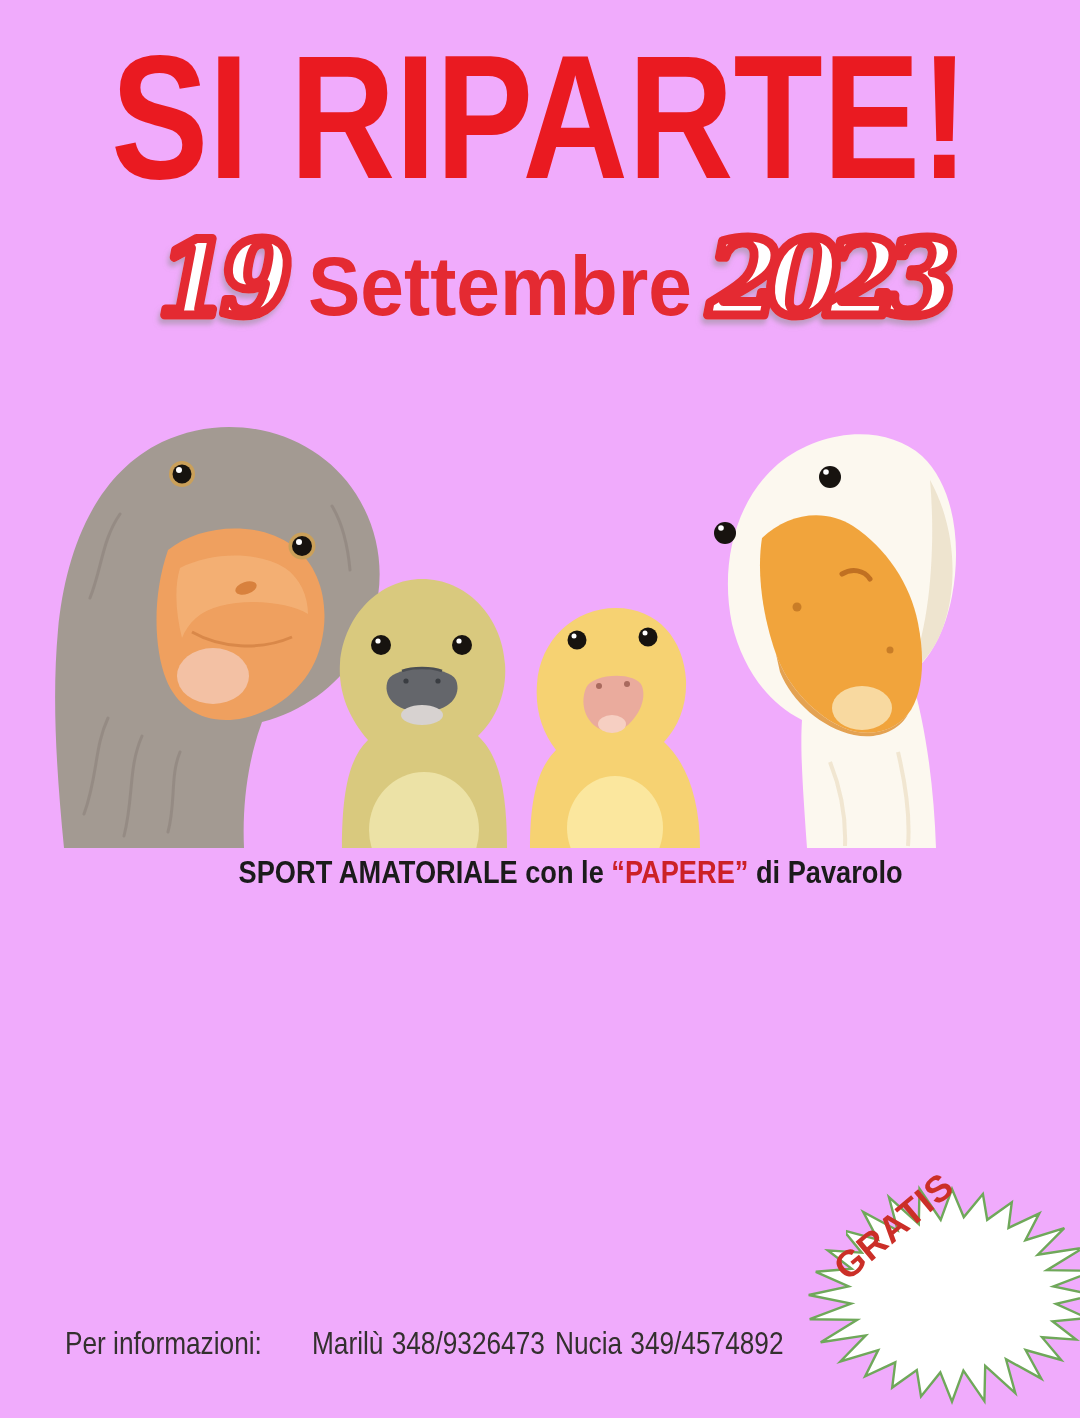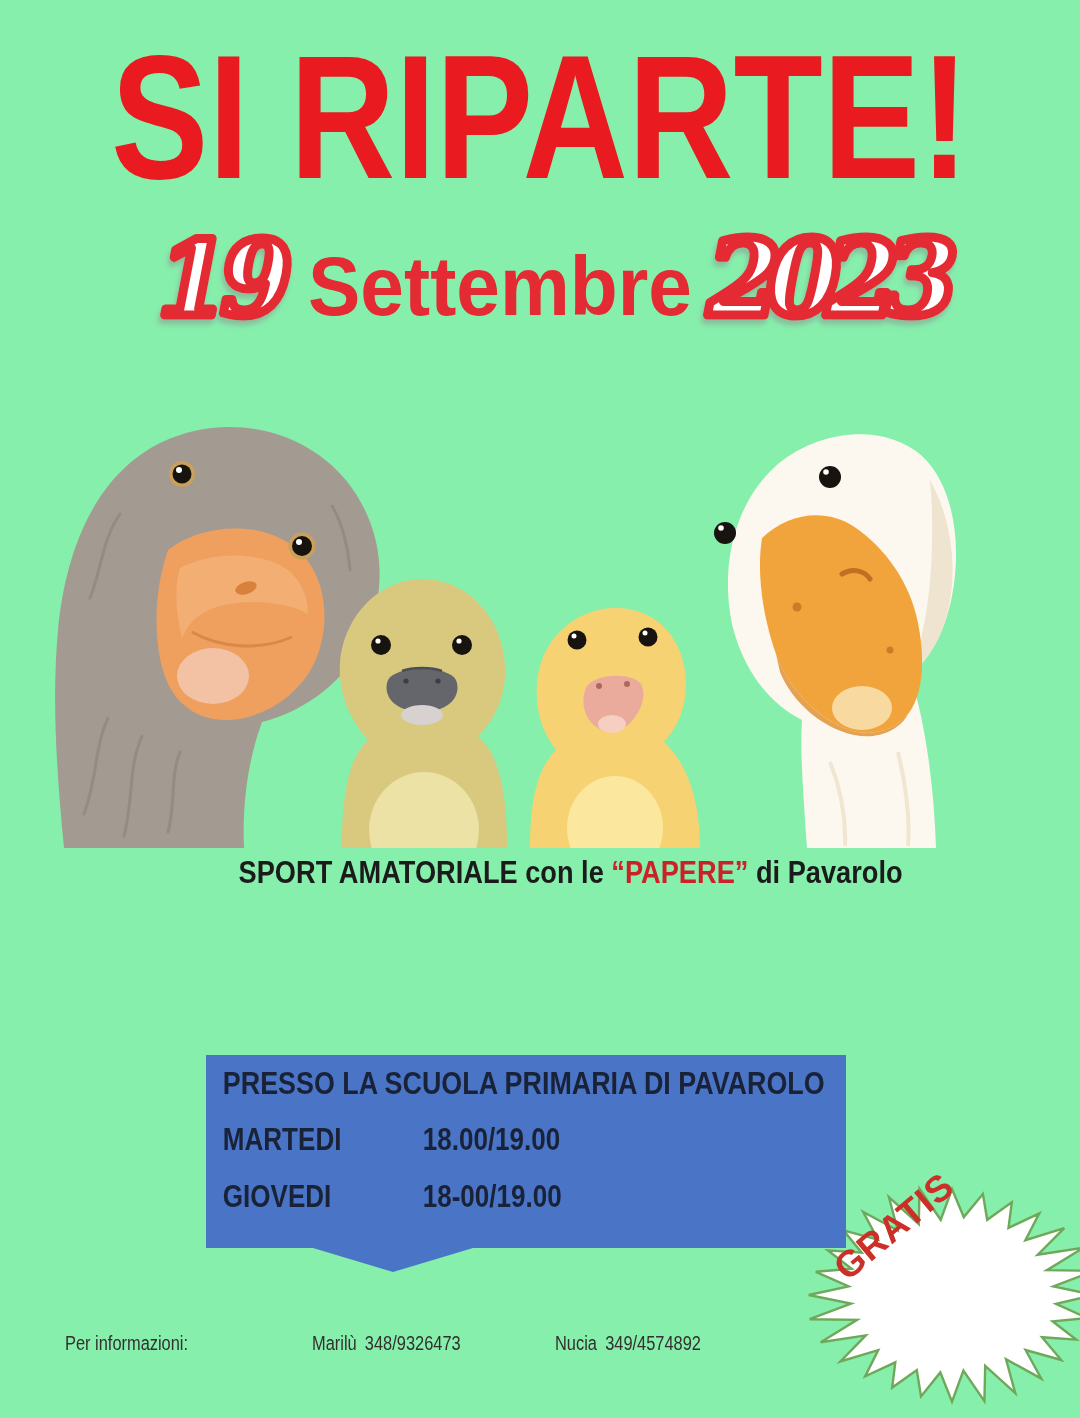--- a/index.html
+++ b/index.html
@@ -1,17 +1,17 @@
 <!DOCTYPE html>
 <html><head>
 <meta charset="utf-8">
 <style>
   html,body{margin:0;padding:0;background:#ffffff;}
   .poster{
-    position:relative;width:1080px;height:1418px;background:#86efac;
+    position:relative;width:1080px;height:1418px;background:#f0abfc;
     overflow:hidden;font-family:"Liberation Sans",sans-serif;
   }
   .abs{position:absolute;}
 
   
   .title-svg{left:0;top:40px;}
   .title-text{
     font-family:"Liberation Sans",sans-serif;font-weight:bold;
   }
 
@@ -64,21 +64,21 @@
     left:790px;top:1150px;
     clip-path:polygon(0px 98px,56px 98px,56px 0px,310px 0px,310px 270px,0px 270px);
   }
   .gratis-text{
     font-family:"Liberation Sans",sans-serif;font-weight:bold;
     font-size:37px;letter-spacing:1px;
   }
 
   
   .contact-line{left:0;top:1326px;width:1080px;height:40px;
-    font-size:20px;line-height:34px;color:#33302e;}
+    font-size:32px;line-height:34px;color:#33302e;}
   .contact-item{position:absolute;transform:scaleX(0.82);transform-origin:0 50%;white-space:nowrap;}
   .contact-label{left:65px;}
   .contact-1{left:312px;}
   .contact-2{left:555px;}
   .contact-phone{margin-left:10px;}
 </style>
 </head>
 <body>
 
 <div class="poster">
@@ -166,31 +166,20 @@
       <circle cx="747" cy="189" r="4.5" fill="#c97d27"></circle>
       <circle cx="840" cy="232" r="3.5" fill="#c97d27"></circle>
     </g>
   </svg>
 
   <div class="abs subtitle">
     <span class="subtitle-inner"><span>SPORT AMATORIALE con le </span><span class="subtitle-highlight">“PAPERE”</span><span> di Pavarolo</span></span>
   </div>
 
 
-  <div class="abs schedule-box">
-    <div class="box-inner">
-      <div class="box-heading">PRESSO LA SCUOLA PRIMARIA DI PAVAROLO</div>
-      <div class="box-row">
-        <span class="box-day">MARTEDI</span><span class="box-time">18.00/19.00</span>
-      </div>
-      <div class="box-row">
-        <span class="box-day">GIOVEDI</span><span class="box-time">18-00/19.00</span>
-      </div>
-    </div>
-  </div>
 
   <svg class="abs gratis-svg" width="310" height="270">
     <polygon id="star-poly" fill="#ffffff" stroke-width="2.4" stroke-linejoin="miter" stroke="#6fa85a" points="162.0,39.0 173.8,67.1 192.9,44.1 197.2,69.8 221.8,52.3 218.5,77.9 249.3,63.3 235.4,90.2 274.3,78.2 247.8,104.7 293.6,97.7 256.9,120.2 303.9,120.8 263.4,136.5 304.4,145.0 266.0,153.8 297.5,168.1 262.6,171.3 286.1,189.6 252.0,187.2 271.2,210.0 235.6,200.0 251.3,228.6 216.0,209.2 225.3,243.1 195.2,215.8 194.4,251.1 173.4,220.5 162.0,251.6 150.3,222.4 131.0,246.4 126.8,220.0 102.2,237.6 105.3,212.3 75.2,226.3 88.2,200.1 50.4,211.5 75.8,185.4 30.7,192.2 67.1,169.8 19.7,169.2 61.1,153.5 18.7,145.0 58.6,136.3 25.8,121.8 61.7,118.8 37.9,100.4 71.7,102.7 53.4,80.3 87.9,89.7 73.2,61.9 107.7,80.5 98.9,47.1 128.8,74.1 129.5,38.7 150.7,69.8"></polygon>
     <text class="gratis-text" x="0" y="0" text-anchor="middle" transform="translate(112,86) rotate(-40)" fill="#cb2f28">GRATIS</text>
   </svg>
 
   <div class="abs contact-line">
     <span class="contact-item contact-label">Per informazioni:</span>
     <span class="contact-item contact-1"><span class="contact-name">Marilù</span><span class="contact-phone">348/9326473</span></span>
     <span class="contact-item contact-2"><span class="contact-name">Nucia</span><span class="contact-phone">349/4574892</span></span>

